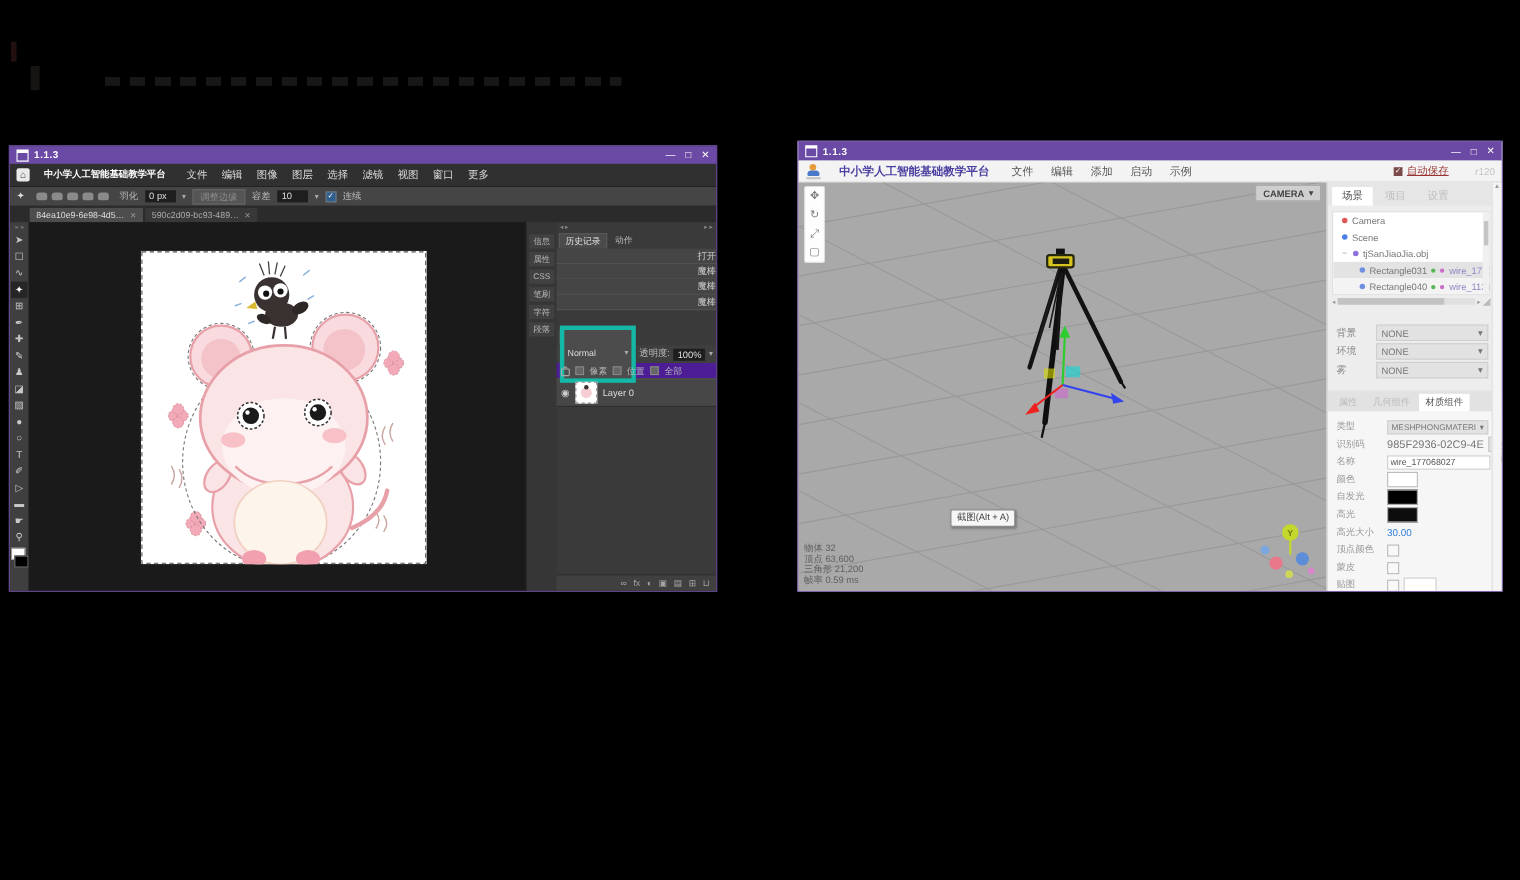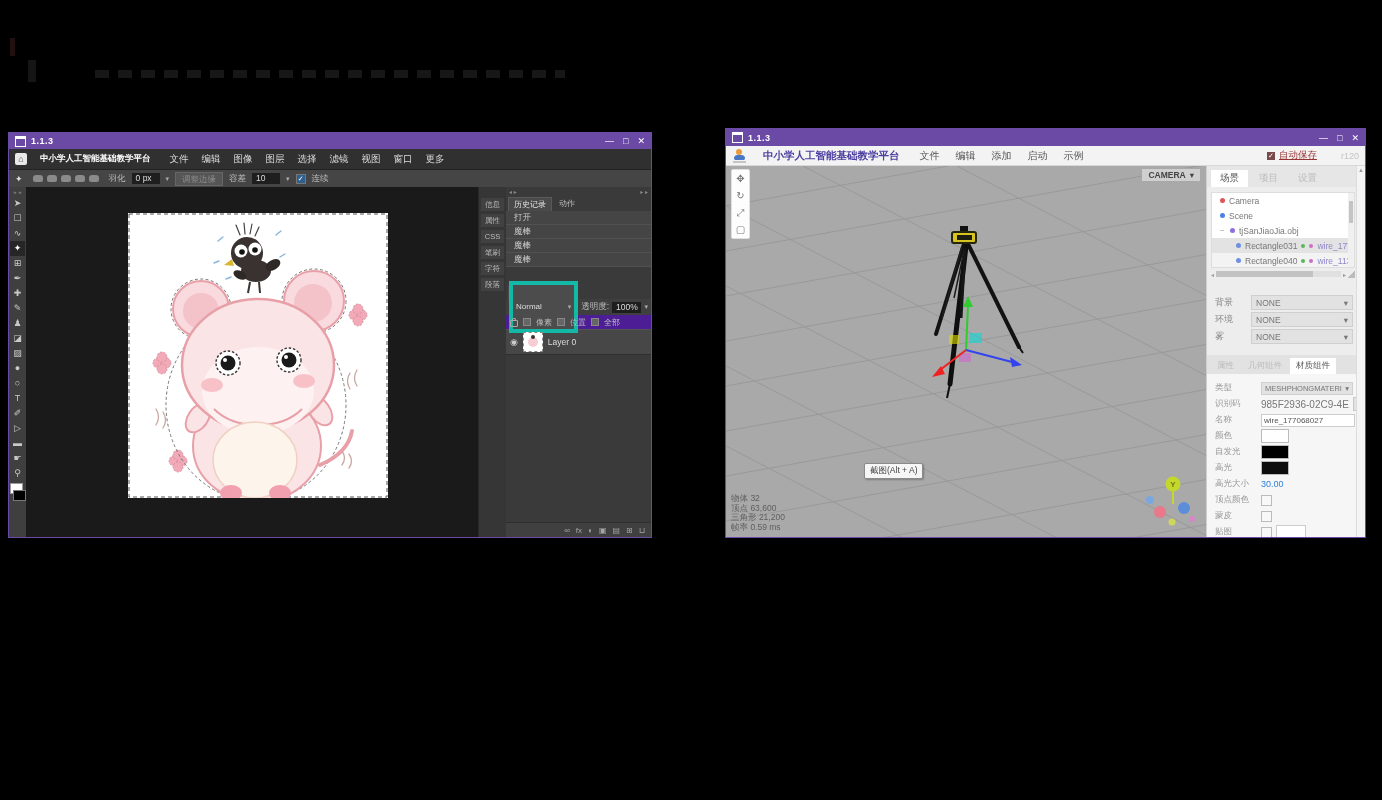--- a/index.html
+++ b/index.html
@@ -40,21 +40,21 @@
   .canvas{flex:1;background:#1a1a1a;position:relative;min-width:0;}
   .canvas svg{position:absolute;left:102px;top:26px;}
   .rightpanel{width:172px;background:#363636;display:flex;flex:0 0 auto;border-left:1px solid #2a2a2a;}
   .vtabs{width:23px;padding:11px 2px 0 2px;display:flex;flex-direction:column;gap:3px;flex:0 0 auto;}
   .vtab{height:13px;background:#414141;color:#bbb;font-size:7.5px;line-height:13px;text-align:center;white-space:nowrap;overflow:hidden;}
   .panels{flex:1;background:#3a3a3a;display:flex;flex-direction:column;min-width:0;}
   .pheadrow{height:10px;display:flex;justify-content:space-between;color:#888;font-size:6px;line-height:10px;padding:0 3px;}
   .ptabs{height:14px;display:flex;gap:2px;padding-left:2px;}
   .ptab{font-size:8px;color:#bbb;padding:0 5px;line-height:13px;}
   .ptab.active{background:#4a4a4a;color:#e2e2e2;border:1px solid #5a5a5a;border-bottom:none;}
-  .hrow{height:13px;line-height:13px;font-size:8.5px;color:#ccc;padding-left:8px;background:#454545;border-bottom:1px solid #515151;}
+  .hrow{height:13px;line-height:13px;font-size:8.5px;color:#ccc;padding-left:8px;background:#454545;border-bottom:1px solid #515151;text-align:right;}
   .lsec{margin-top:14px;}
   .lheader{font-size:8px;color:#ddd;background:#4a4a4a;display:inline-block;padding:1px 6px;margin-left:2px;}
   .blendrow{height:16px;display:flex;align-items:center;gap:3px;padding:0 3px;background:#3f3f3f;}
   .seldark{background:#4c4c4c;border:4px solid #14b8a6;color:#ddd;font-size:8px;height:12px;line-height:12px;padding:16px 3px;display:flex;align-items:center;gap:6px;}
   .lockrow{height:14px;display:flex;align-items:center;gap:5px;padding:0 4px;background:#4c1d95;color:#bbb;font-size:8px;}
   .lockico{width:6px;height:5px;border:1px solid #aaa;border-radius:1px;position:relative;margin-top:2px;}
   .lockico:before{content:"";position:absolute;left:1px;top:-3px;width:2px;height:2px;border:1px solid #aaa;border-bottom:none;border-radius:2px 2px 0 0;}
   .lockbox{width:6px;height:6px;background:#666;border:1px solid #888;}
   .layerrow{height:24px;display:flex;align-items:center;gap:5px;padding:0 4px;background:#474747;border-top:1px solid #535353;border-bottom:1px solid #2f2f2f;}
   .eye{color:#ccc;font-size:9px;}
@@ -169,20 +169,30 @@
     <span class="olabel">羽化</span>
     <span class="oinput">0 px</span>
     <span class="ocaret">▾</span>
     <span class="obtn">调整边缘</span>
     <span class="olabel">容差</span>
     <span class="oinput">10</span>
     <span class="ocaret">▾</span>
     <span class="ocheck">✓</span>
     <span class="olabel">连续</span>
   </div>
+  <div class="tabbar">
+    <span class="doctab active">
+      <span>84ea10e9-6e98-4d5…</span>
+      <span class="x">✕</span>
+    </span>
+    <span class="doctab">
+      <span>590c2d09-bc93-489…</span>
+      <span class="x">✕</span>
+    </span>
+  </div>
   <div class="main">
     <div class="toolstrip">
       <span class="tcollapse">» »</span>
       <span class="tool">➤</span>
       <span class="tool">☐</span>
       <span class="tool">∿</span>
       <span class="tool active">✦</span>
       <span class="tool">⊞</span>
       <span class="tool">✒</span>
       <span class="tool">✚</span>

